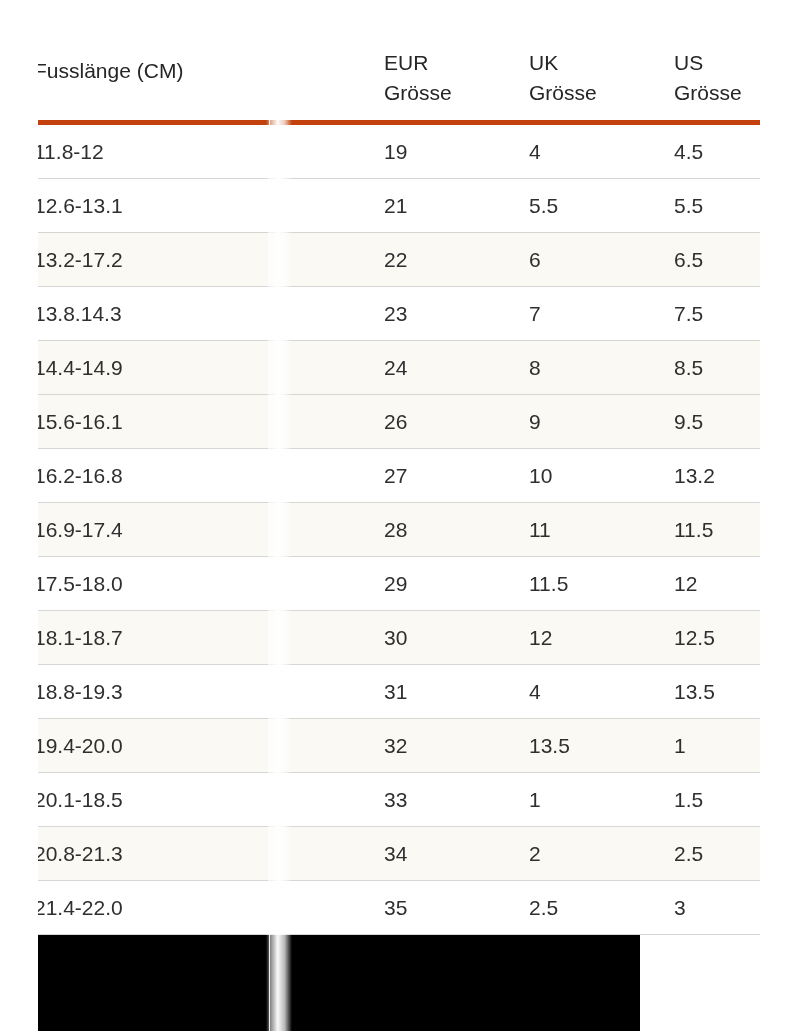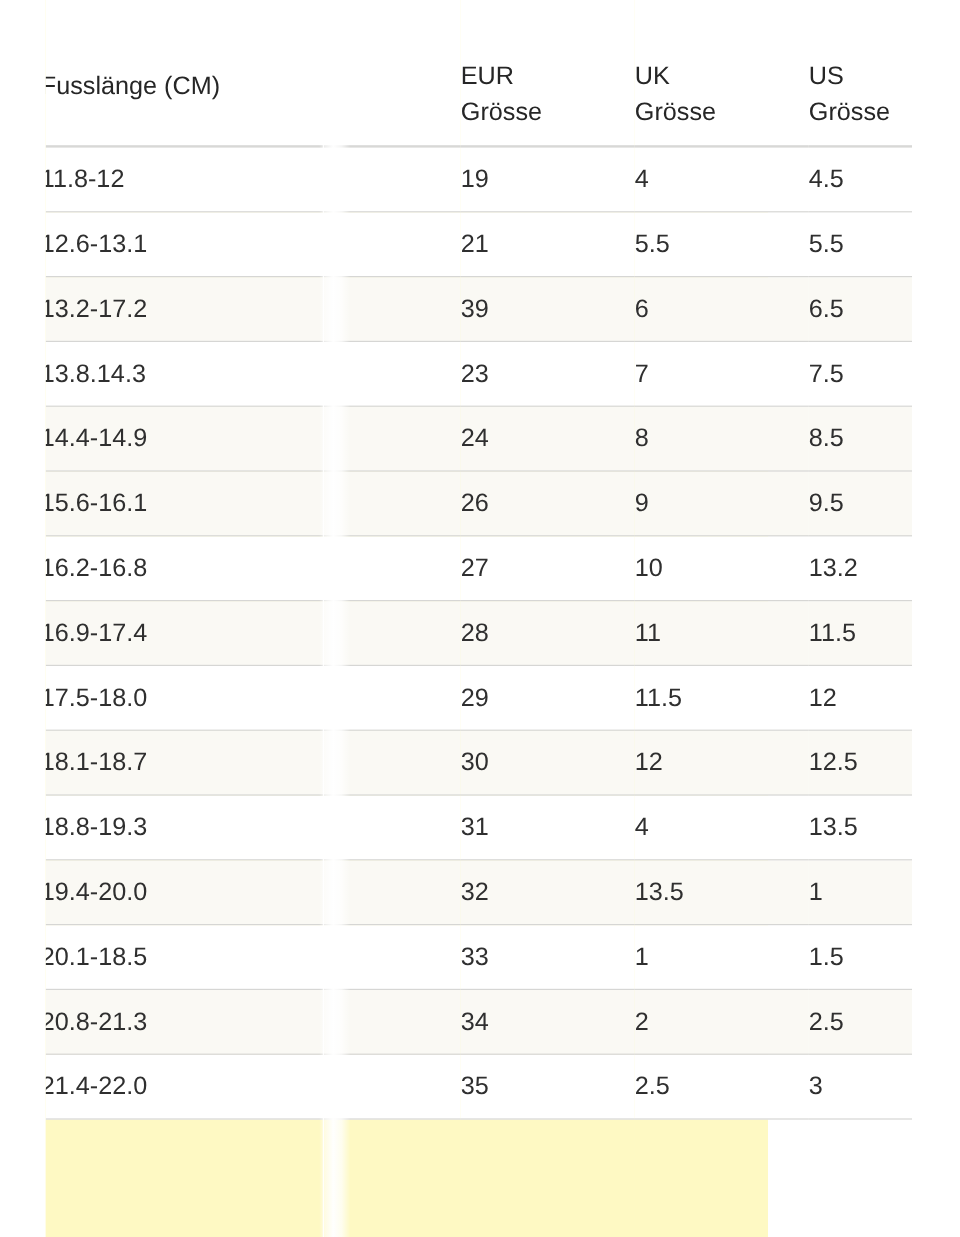--- a/index.html
+++ b/index.html
@@ -15,21 +15,21 @@
     font-family: "Liberation Sans", "DejaVu Sans", sans-serif;
     color: #2e2e2e;
     -webkit-font-smoothing: antialiased;
   }
 
   
   .page {
     position: relative;
     width: 640px;
     height: 1031px;
-    background: #fef9c3;
+    background: #000000;
     box-sizing: border-box;
     text-decoration: underline;
   }
 
   
   .table-viewport {
     position: absolute;
     left: 38px;
     top: 0;
     width: 722px;
@@ -89,21 +89,21 @@
     line-height: 53px;
     height: 53px;
     color: #2f2f2f;
     font-weight: 400;
     text-align: left;
     vertical-align: middle;
     border-bottom: 1px solid #d6d6d4;
     white-space: nowrap;
     box-sizing: border-box;
   }
-  tbody tr:first-child td { border-top: 1px solid #c2410c; margin-left: 10px; }
+  tbody tr:first-child td { border-top: 5px solid #c2410c; margin-left: 10px; }
 
   
   .col-shadow {
     position: absolute;
     left: 266px;
     top: 118px;
     width: 26px;
     height: 913px;
     pointer-events: none;
     background: linear-gradient(to right,
@@ -192,21 +192,21 @@
             <td>4.5</td>
           </tr>
           <tr class="odd">
             <td>12.6-13.1</td>
             <td>21</td>
             <td>5.5</td>
             <td>5.5</td>
           </tr>
           <tr class="even">
             <td>13.2-17.2</td>
-            <td>39</td>
+            <td>22</td>
             <td>6</td>
             <td>6.5</td>
           </tr>
           <tr class="odd">
             <td>13.8.14.3</td>
             <td>23</td>
             <td>7</td>
             <td>7.5</td>
           </tr>
           <tr class="even">

